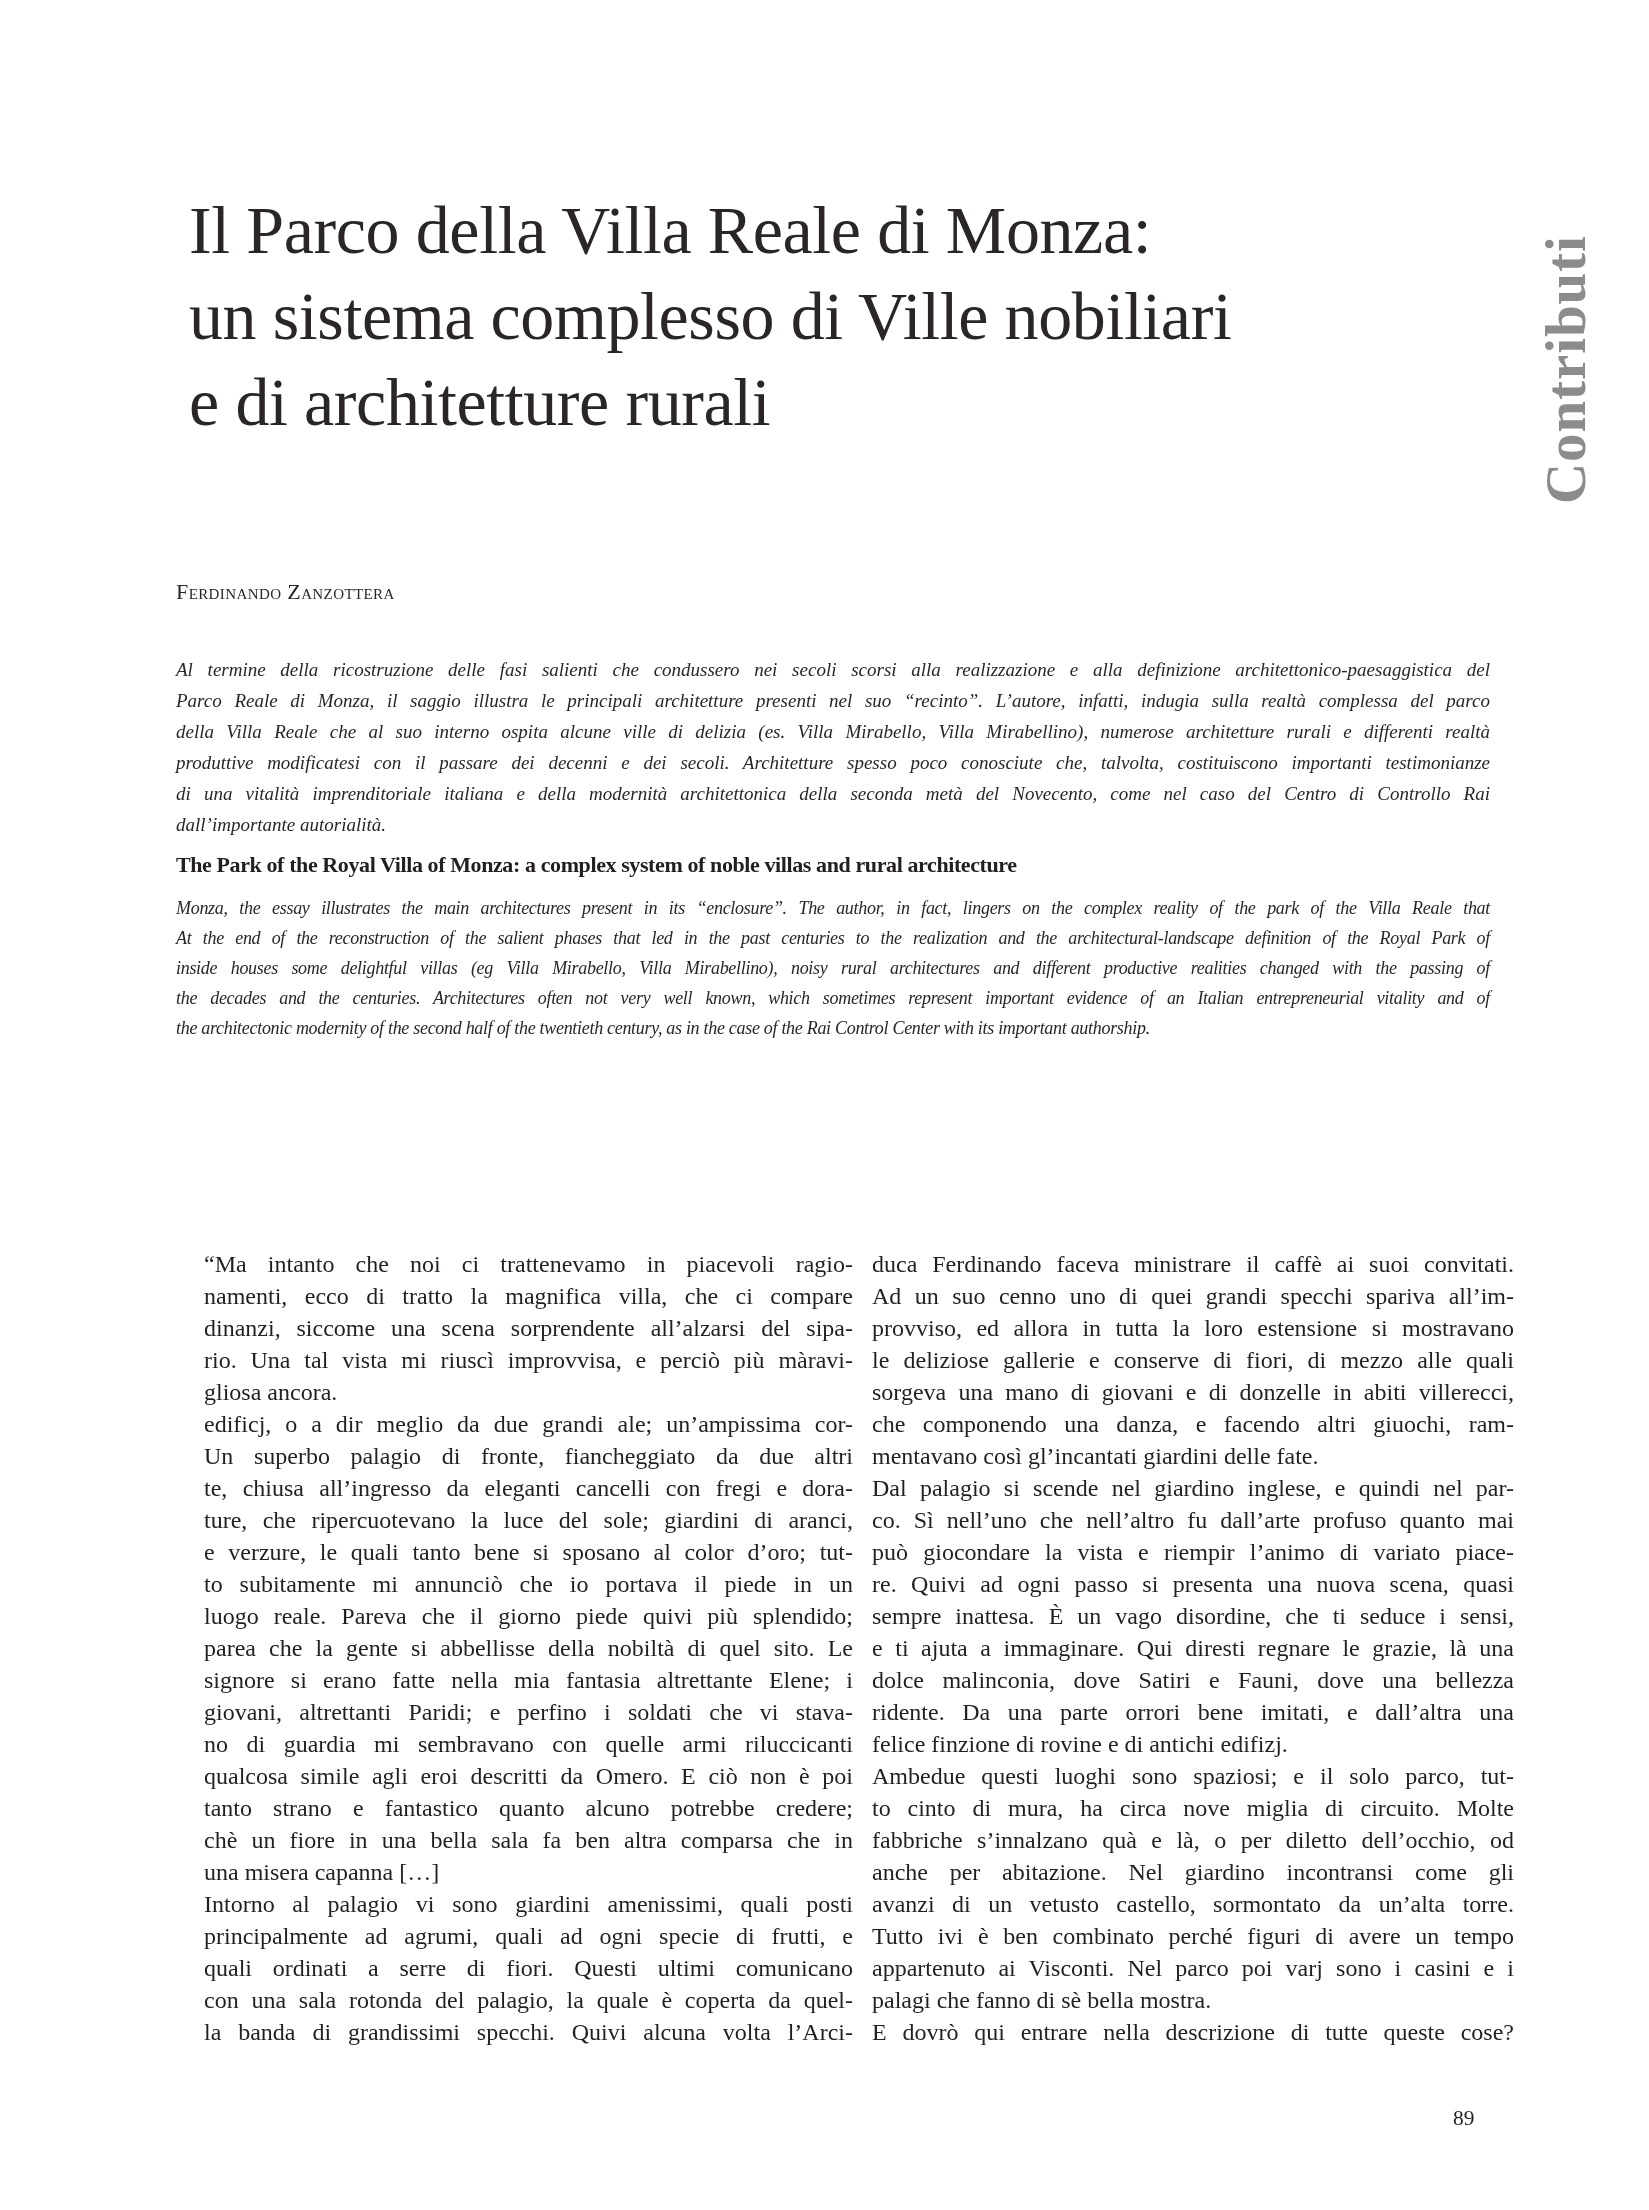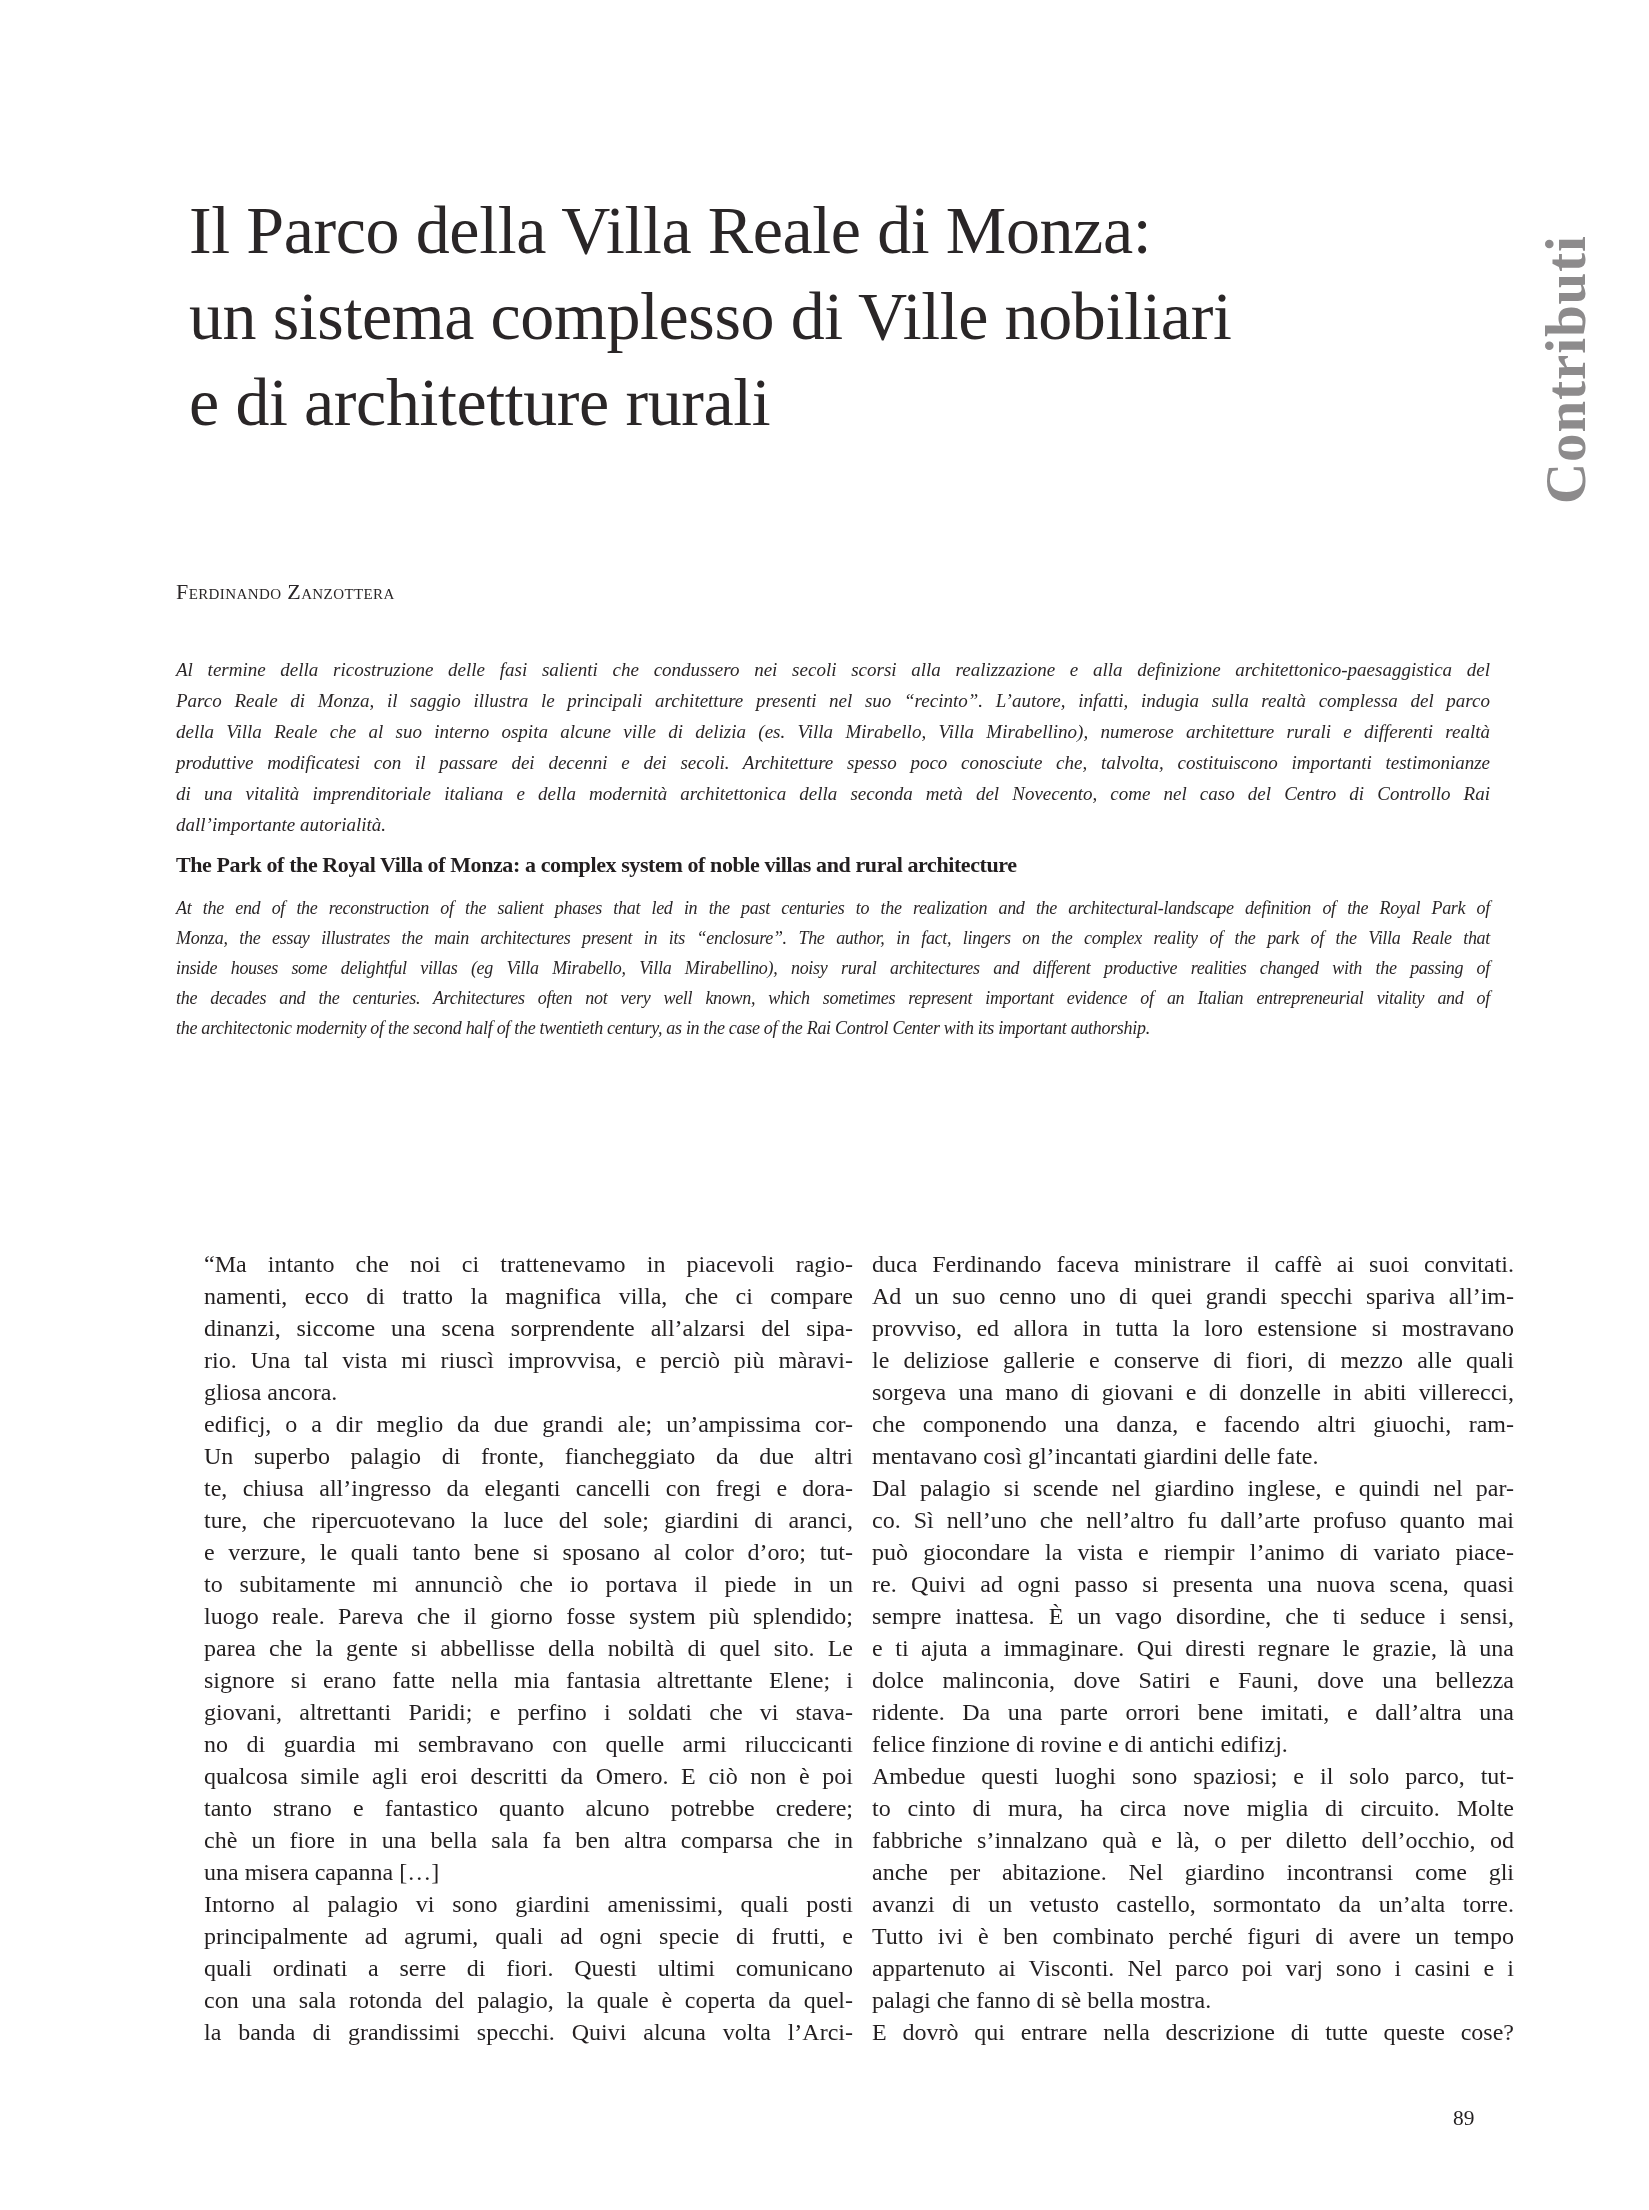--- a/index.html
+++ b/index.html
@@ -87,40 +87,40 @@
     <span class="aline">Parco Reale di Monza, il saggio illustra le principali architetture presenti nel suo “recinto”. L’autore, infatti, indugia sulla realtà complessa del parco</span>
     <span class="aline">della Villa Reale che al suo interno ospita alcune ville di delizia (es. Villa Mirabello, Villa Mirabellino), numerose architetture rurali e differenti realtà</span>
     <span class="aline">produttive modificatesi con il passare dei decenni e dei secoli. Architetture spesso poco conosciute che, talvolta, costituiscono importanti testimonianze</span>
     <span class="aline">di una vitalità imprenditoriale italiana e della modernità architettonica della seconda metà del Novecento, come nel caso del Centro di Controllo Rai</span>
     <span class="aline last">dall’importante autorialità.</span>
   </div>
 
   <div class="en-title">The Park of the Royal Villa of Monza: a complex system of noble villas and rural architecture</div>
 
   <div class="abstract-en">
+    <span class="aline">Monza, the essay illustrates the main architectures present in its “enclosure”. The author, in fact, lingers on the complex reality of the park of the Villa Reale that</span>
     <span class="aline">At the end of the reconstruction of the salient phases that led in the past centuries to the realization and the architectural-landscape definition of the Royal Park of</span>
-    <span class="aline">Monza, the essay illustrates the main architectures present in its “enclosure”. The author, in fact, lingers on the complex reality of the park of the Villa Reale that</span>
     <span class="aline">inside houses some delightful villas (eg Villa Mirabello, Villa Mirabellino), noisy rural architectures and different productive realities changed with the passing of</span>
     <span class="aline">the decades and the centuries. Architectures often not very well known, which sometimes represent important evidence of an Italian entrepreneurial vitality and of</span>
     <span class="aline last">the architectonic modernity of the second half of the twentieth century, as in the case of the Rai Control Center with its important authorship.</span>
   </div>
 
   <div class="col col-left" id="col-left">
       <span class="bline">“Ma intanto che noi ci trattenevamo in piacevoli ragio-</span>
       <span class="bline">namenti, ecco di tratto la magnifica villa, che ci compare</span>
       <span class="bline">dinanzi, siccome una scena sorprendente all’alzarsi del sipa-</span>
       <span class="bline">rio. Una tal vista mi riuscì improvvisa, e perciò più màravi-</span>
       <span class="bline end">gliosa ancora.</span>
       <span class="bline">edificj, o a dir meglio da due grandi ale; un’ampissima cor-</span>
       <span class="bline">Un superbo palagio di fronte, fiancheggiato da due altri</span>
       <span class="bline">te, chiusa all’ingresso da eleganti cancelli con fregi e dora-</span>
       <span class="bline">ture, che ripercuotevano la luce del sole; giardini di aranci,</span>
       <span class="bline">e verzure, le quali tanto bene si sposano al color d’oro; tut-</span>
       <span class="bline">to subitamente mi annunciò che io portava il piede in un</span>
-      <span class="bline">luogo reale. Pareva che il giorno fosse system più splendido;</span>
+      <span class="bline">luogo reale. Pareva che il giorno piede quivi più splendido;</span>
       <span class="bline">parea che la gente si abbellisse della nobiltà di quel sito. Le</span>
       <span class="bline">signore si erano fatte nella mia fantasia altrettante Elene; i</span>
       <span class="bline">giovani, altrettanti Paridi; e perfino i soldati che vi stava-</span>
       <span class="bline">no di guardia mi sembravano con quelle armi riluccicanti</span>
       <span class="bline">qualcosa simile agli eroi descritti da Omero. E ciò non è poi</span>
       <span class="bline">tanto strano e fantastico quanto alcuno potrebbe credere;</span>
       <span class="bline">chè un fiore in una bella sala fa ben altra comparsa che in</span>
       <span class="bline end">una misera capanna […]</span>
       <span class="bline">Intorno al palagio vi sono giardini amenissimi, quali posti</span>
       <span class="bline">principalmente ad agrumi, quali ad ogni specie di frutti, e</span>

